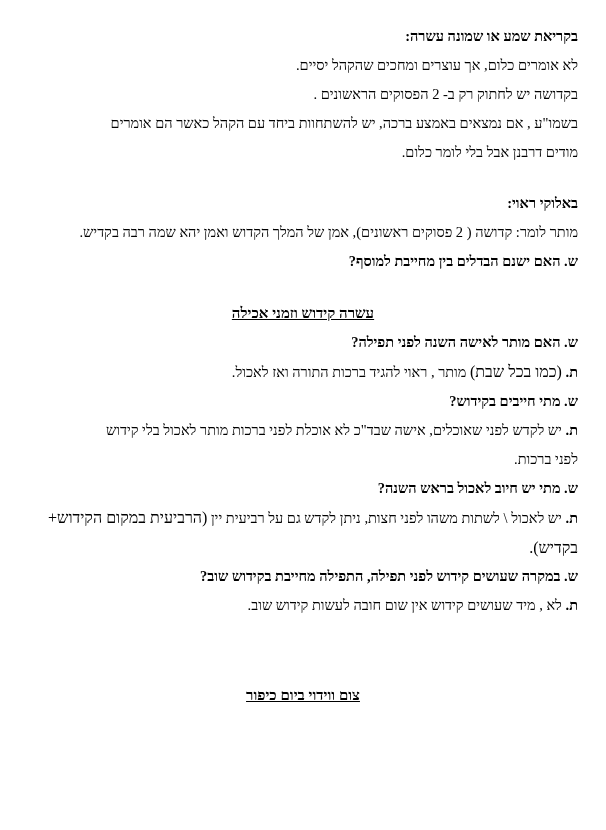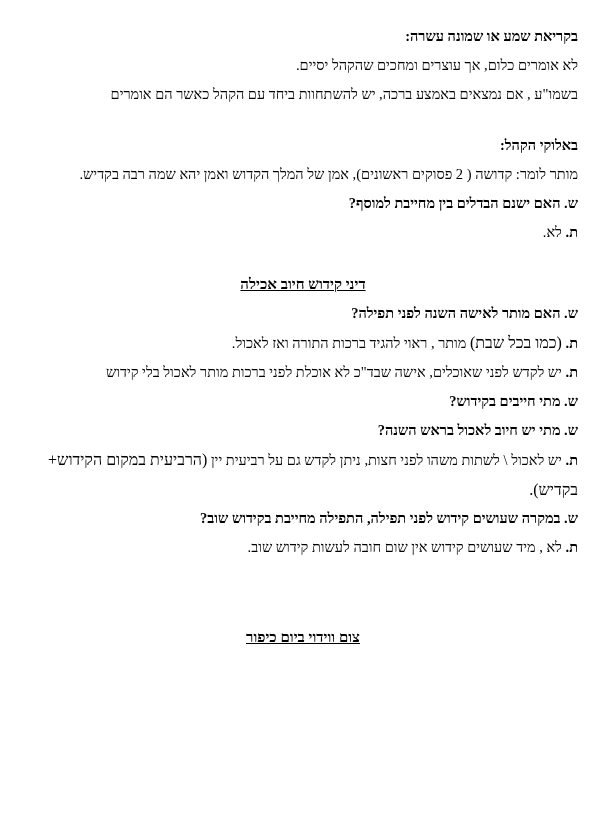--- a/index.html
+++ b/index.html
@@ -46,52 +46,51 @@
   .a-label { font-weight: bold; }
 </style>
 </head>
 <body>
 
 <div class="page">
 
   <div class="blk">
     <div class="line bold">בקריאת שמע או שמונה עשרה:</div>
     <div class="line">לא אומרים כלום, אך עוצרים ומחכים שהקהל יסיים.</div>
+    <div class="line">בקדושה יש לחתוק רק ב- 2 הפסוקים הראשונים .</div>
     <div class="line">בשמו"ע , אם נמצאים באמצע ברכה, יש להשתחוות ביחד עם הקהל כאשר הם אומרים</div>
+    <div class="line">מודים דרבנן אבל בלי לומר כלום.</div>
   </div>
 
   <div class="spacer-md"></div>
 
   <div class="blk">
-    <div class="line bold">באלוקי הקהל:</div>
+    <div class="line bold">באלוקי ראוי:</div>
     <div class="line">מותר לומר: קדושה ( 2 פסוקים ראשונים), אמן של המלך הקדוש ואמן יהא שמה רבה בקדיש.</div>
     <div class="line q">ש. האם ישנם הבדלים בין מחייבת למוסף?</div>
-    <div class="line">
-      <span class="a-label">ת.</span>
-      <span>לא.</span>
-    </div>
   </div>
 
   <div class="spacer-md"></div>
 
   <div class="blk">
-    <div class="heading">דיני קידוש חיוב אכילה</div>
+    <div class="heading">עשרה קידוש וזמני אכילה</div>
 
     <div class="line q">ש. האם מותר לאישה השנה לפני תפילה?</div>
     <div class="line">
       <span class="a-label">ת.</span>
       <span class="small">(כמו בכל שבת)</span>
       <span>מותר , ראוי להגיד ברכות התורה ואז לאכול.</span>
     </div>
 
+    <div class="line q">ש. מתי חייבים בקידוש?</div>
     <div class="line">
       <span class="a-label">ת.</span>
       <span>יש לקדש לפני שאוכלים, אישה שבד"כ לא אוכלת לפני ברכות מותר לאכול בלי קידוש</span>
     </div>
-    <div class="line q">ש. מתי חייבים בקידוש?</div>
+    <div class="line">לפני ברכות.</div>
 
     <div class="line q">ש. מתי יש חיוב לאכול בראש השנה?</div>
     <div class="line">
       <span class="a-label">ת.</span>
       <span>יש לאכול \ לשתות משהו לפני חצות, ניתן לקדש גם על רביעית יין</span>
       <span class="small">(הרביעית במקום הקידוש+</span>
     </div>
     <div class="line small">בקדיש).</div>
 
     <div class="line q">ש. במקרה שעושים קידוש לפני תפילה, התפילה מחייבת בקידוש שוב?</div>

